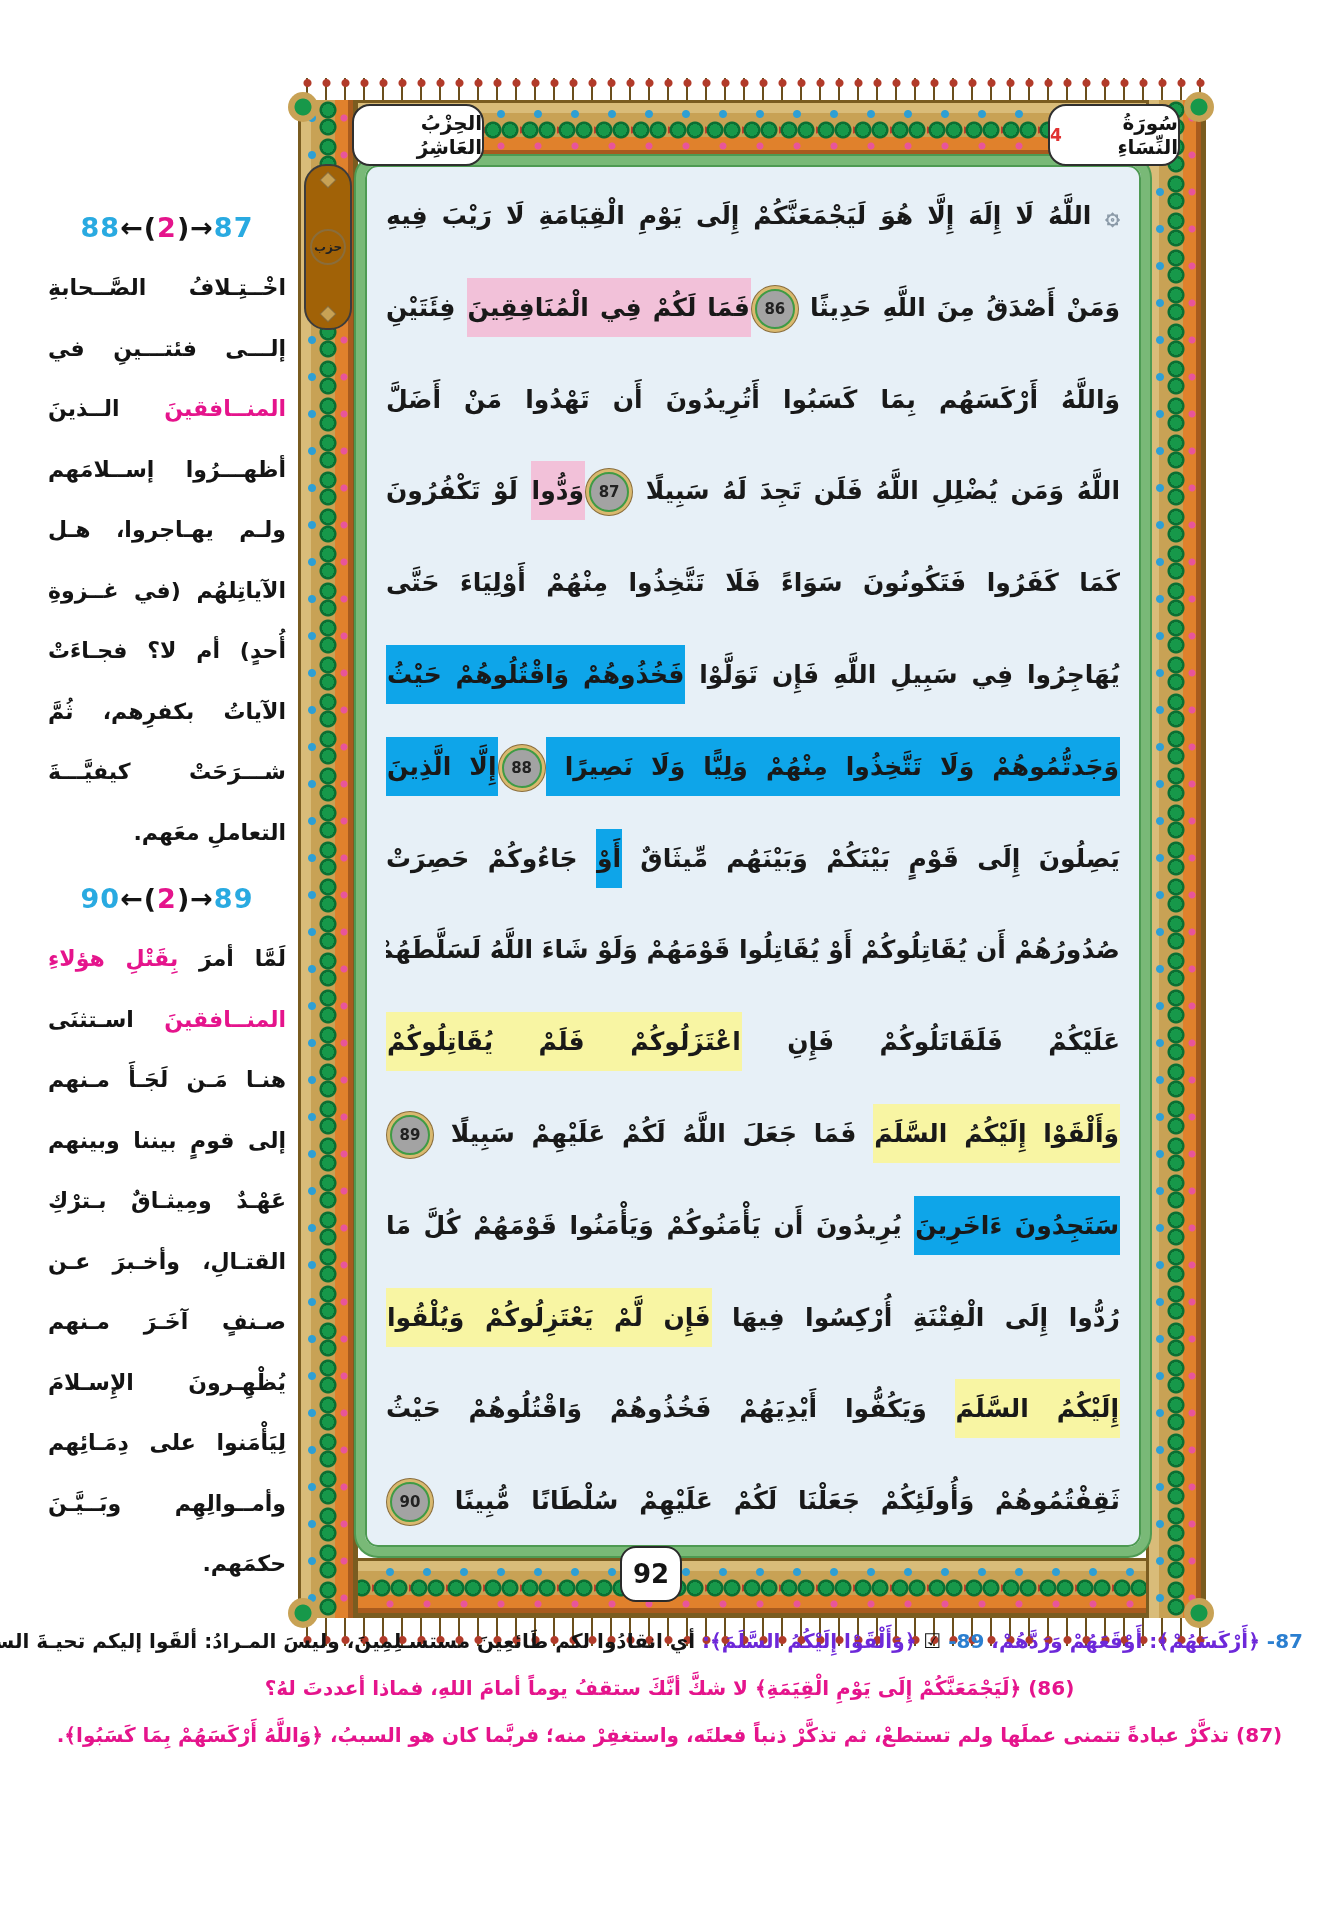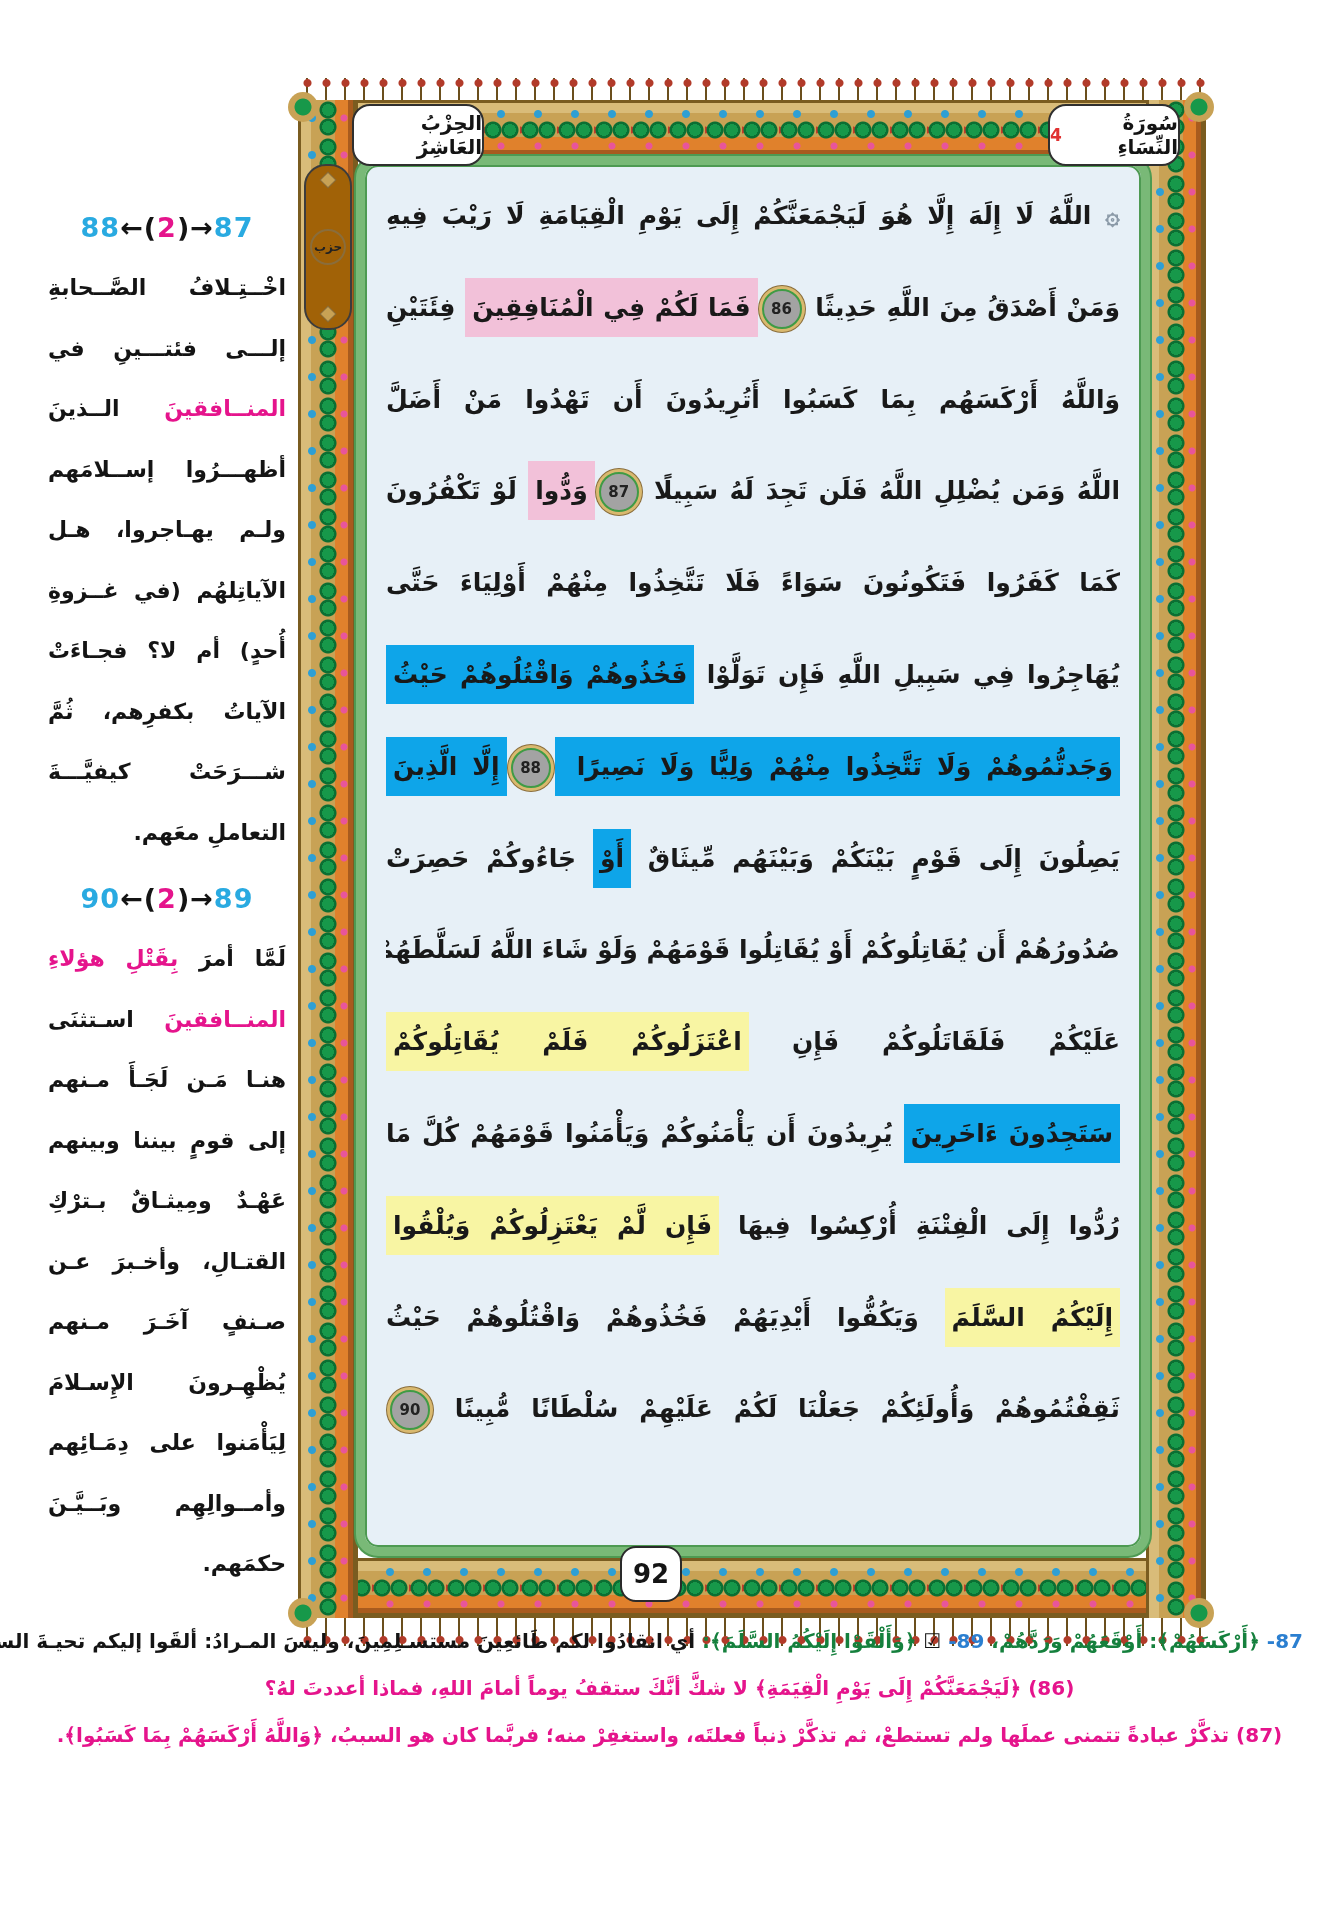--- a/index.html
+++ b/index.html
@@ -61,21 +61,21 @@
     background:#e7f0f7;
   }
   .text-area{
     position:absolute;z-index:3;left:368px;top:168px;width:770px;height:1170px;
     box-sizing:border-box;padding:2px 18px;direction:rtl;color:#191919;
   }
   .qline{
     height:91.8px;line-height:91.8px;font-size:25px;font-weight:bold;
     text-align:justify;text-align-last:justify;white-space:nowrap;overflow:hidden;
   }
-  .hl{padding:15px 7px;}
+  .hl{padding:15px 1px;}
   .hl-pink{background:#f2c1d9;}
   .hl-orange{background:#0ea5e9;}
   .hl-yellow{background:#f8f5a3;}
   .vmark{
     display:inline-flex;align-items:center;justify-content:center;vertical-align:middle;
     width:36px;height:36px;border-radius:50%;background:#a3a3a3;
     border:2px solid #3f9b45;box-shadow:0 0 0 3px #d9b96f, 0 0 0 4px #8a6d3b;
     font-size:15px;font-weight:bold;color:#222;direction:ltr;line-height:36px;margin:0 4px;
   }
   .c-rub{color:#8b9aa8;}
@@ -114,21 +114,21 @@
     letter-spacing:1px;line-height:44px;margin-bottom:8px;color:#141414;
   }
   .margin-col .note{
     font-size:22px;font-weight:bold;line-height:60.5px;color:#1a1a1a;
     text-align:justify;text-align-last:right;margin-bottom:14px;
   }
   .c-cyan{color:#29aae1;}
   .c-magenta{color:#e5148c;}
   .c-ink{color:#141414;}
   .c-blue{color:#2b7fd0;}
-  .c-fncyan{color:#15803d;}
+  .c-fncyan{color:#6d28d9;}
 
   
   .footnotes{position:absolute;z-index:3;left:36px;right:36px;top:1618px;direction:rtl;}
   .fn-row{height:47px;line-height:47px;white-space:nowrap;font-size:20px;font-weight:bold;color:#141414;overflow:visible;}
   .fn-right{text-align:right;}
   .fn-center{text-align:center;}
 </style>
 </head>
 <body>
 
@@ -163,20 +163,21 @@
       <div class="qline"><span class="c-rub">۞ </span><span class="">اللَّهُ لَا إِلَهَ إِلَّا هُوَ لَيَجْمَعَنَّكُمْ إِلَى يَوْمِ الْقِيَامَةِ لَا رَيْبَ فِيهِ</span></div>
       <div class="qline"><span class="">وَمَنْ أَصْدَقُ مِنَ اللَّهِ حَدِيثًا </span><span class="vmark">86</span><span class="hl hl-pink">فَمَا لَكُمْ فِي الْمُنَافِقِينَ</span><span class=""> فِئَتَيْنِ</span></div>
       <div class="qline"><span class="">وَاللَّهُ أَرْكَسَهُم بِمَا كَسَبُوا أَتُرِيدُونَ أَن تَهْدُوا مَنْ أَضَلَّ</span></div>
       <div class="qline"><span class="">اللَّهُ وَمَن يُضْلِلِ اللَّهُ فَلَن تَجِدَ لَهُ سَبِيلًا </span><span class="vmark">87</span><span class="hl hl-pink">وَدُّوا</span><span class=""> لَوْ تَكْفُرُونَ</span></div>
       <div class="qline"><span class="">كَمَا كَفَرُوا فَتَكُونُونَ سَوَاءً فَلَا تَتَّخِذُوا مِنْهُمْ أَوْلِيَاءَ حَتَّى</span></div>
       <div class="qline"><span class="">يُهَاجِرُوا فِي سَبِيلِ اللَّهِ فَإِن تَوَلَّوْا </span><span class="hl hl-orange">فَخُذُوهُمْ وَاقْتُلُوهُمْ حَيْثُ</span></div>
       <div class="qline"><span class="hl hl-orange">وَجَدتُّمُوهُمْ وَلَا تَتَّخِذُوا مِنْهُمْ وَلِيًّا وَلَا نَصِيرًا </span><span class="vmark">88</span><span class="hl hl-orange">إِلَّا الَّذِينَ</span></div>
       <div class="qline"><span class="">يَصِلُونَ إِلَى قَوْمٍ بَيْنَكُمْ وَبَيْنَهُم مِّيثَاقٌ </span><span class="hl hl-orange">أَوْ</span><span class=""> جَاءُوكُمْ حَصِرَتْ</span></div>
       <div class="qline"><span class="">صُدُورُهُمْ أَن يُقَاتِلُوكُمْ أَوْ يُقَاتِلُوا قَوْمَهُمْ وَلَوْ شَاءَ اللَّهُ لَسَلَّطَهُمْ</span></div>
       <div class="qline"><span class="">عَلَيْكُمْ فَلَقَاتَلُوكُمْ فَإِنِ </span><span class="hl hl-yellow">اعْتَزَلُوكُمْ فَلَمْ يُقَاتِلُوكُمْ</span></div>
+      <div class="qline"><span class="hl hl-yellow">وَأَلْقَوْا إِلَيْكُمُ السَّلَمَ</span><span class=""> فَمَا جَعَلَ اللَّهُ لَكُمْ عَلَيْهِمْ سَبِيلًا </span><span class="vmark">89</span></div>
       <div class="qline"><span class="hl hl-orange">سَتَجِدُونَ ءَاخَرِينَ</span><span class=""> يُرِيدُونَ أَن يَأْمَنُوكُمْ وَيَأْمَنُوا قَوْمَهُمْ كُلَّ مَا</span></div>
       <div class="qline"><span class="">رُدُّوا إِلَى الْفِتْنَةِ أُرْكِسُوا فِيهَا </span><span class="hl hl-yellow">فَإِن لَّمْ يَعْتَزِلُوكُمْ وَيُلْقُوا</span></div>
       <div class="qline"><span class="hl hl-yellow">إِلَيْكُمُ السَّلَمَ</span><span class=""> وَيَكُفُّوا أَيْدِيَهُمْ فَخُذُوهُمْ وَاقْتُلُوهُمْ حَيْثُ</span></div>
       <div class="qline"><span class="">ثَقِفْتُمُوهُمْ وَأُولَئِكُمْ جَعَلْنَا لَكُمْ عَلَيْهِمْ سُلْطَانًا مُّبِينًا </span><span class="vmark">90</span></div>
     </div>
 
   <div class="margin-col">
       <div class="ref"><span class="c-cyan">88</span><span class="c-ink">←(</span><span class="c-magenta">2</span><span class="c-ink">)→</span><span class="c-cyan">87</span></div>
       <div class="note"><span class="c-ink">اخْــتِـلافُ الصَّــحابةِ إلـــى فئتـــينِ في </span><span class="c-magenta">المنــافقينَ</span><span class="c-ink"> الــذينَ أظهـــرُوا إســلامَهم ولـم يهـاجروا، هـل الآياتِلهُم (في غــزوةِ أُحدٍ) أم لا؟ فجـاءَتْ الآياتُ بكفرِهم، ثُمَّ شـــرَحَتْ كيفيَّـــةَ التعاملِ معَهم.</span></div>
       <div class="ref"><span class="c-cyan">90</span><span class="c-ink">←(</span><span class="c-magenta">2</span><span class="c-ink">)→</span><span class="c-cyan">89</span></div>

